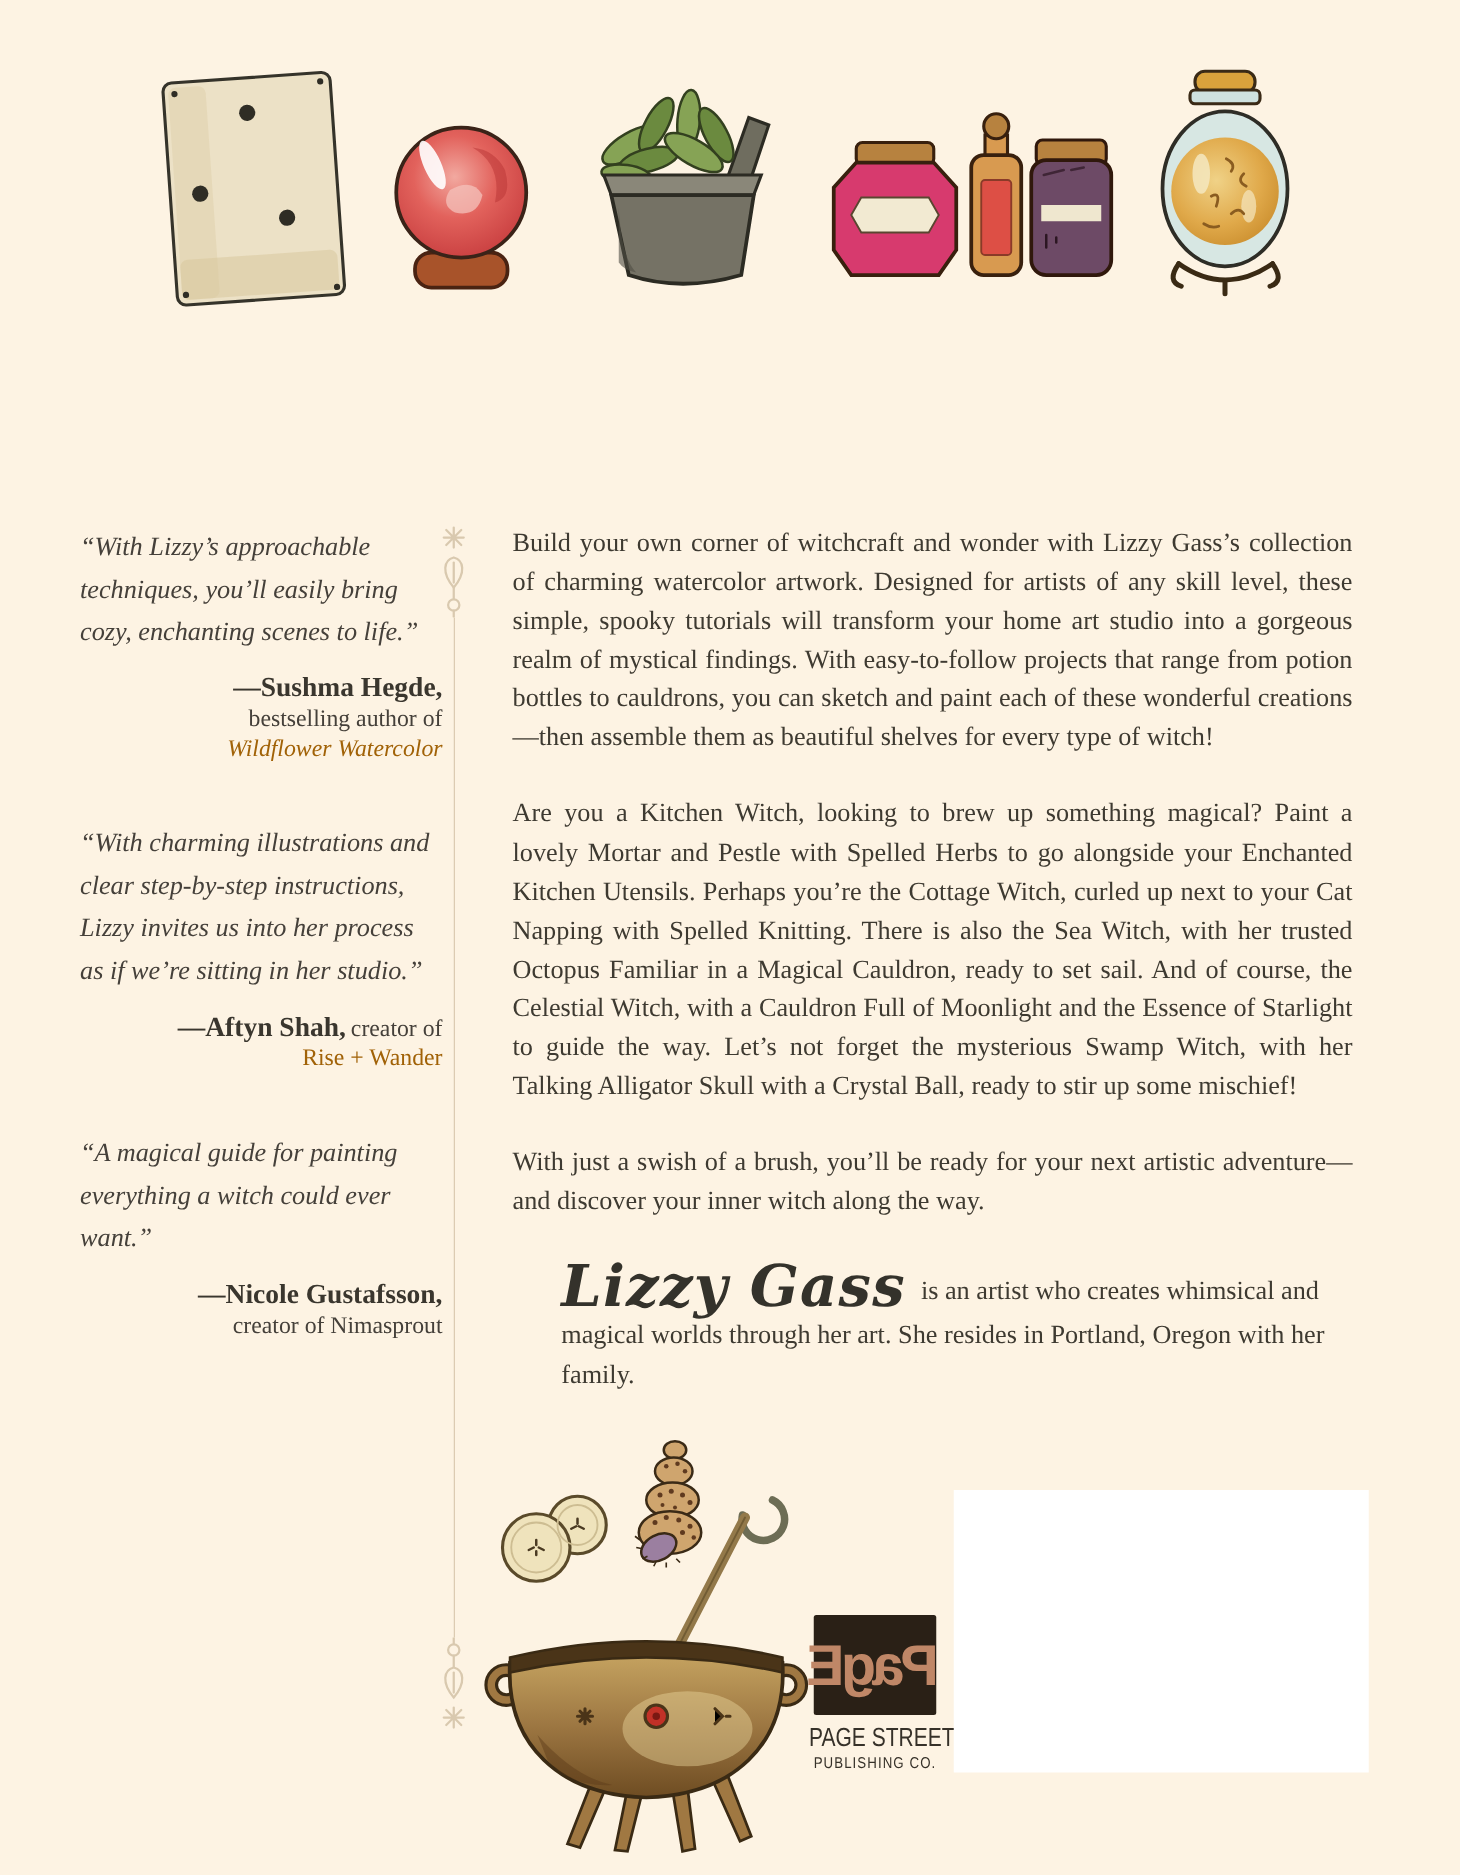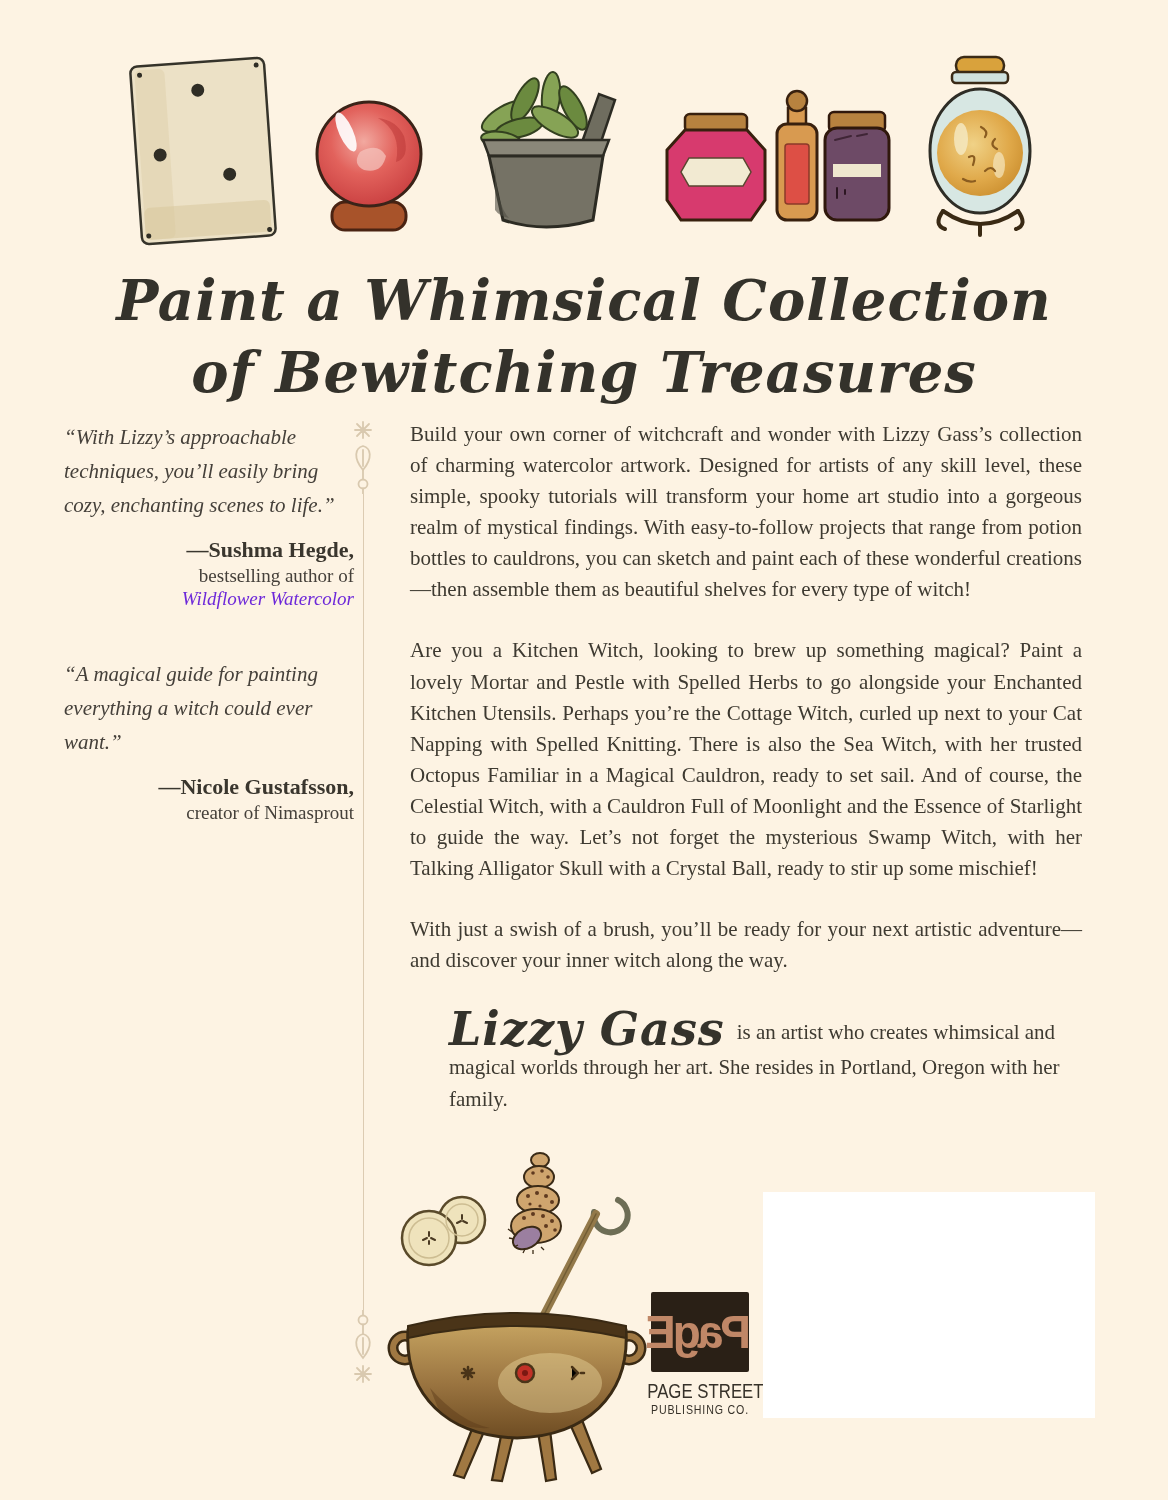--- a/index.html
+++ b/index.html
@@ -16,21 +16,21 @@
   .title{position:absolute;top:226px;left:0;right:0;text-align:center;
          font:italic 700 56px/1.3 "DejaVu Serif",serif;color:#34322b;letter-spacing:1px;}
 
   
   .quotes-col{position:absolute;left:62px;top:420px;width:298px;}
   .quote-block{margin-bottom:46px;}
   .quote-text{font:italic 400 21px/1.62 "Liberation Serif",serif;color:#45403a;margin:0 16px 14px 2px;}
   .attr{ text-align:right;padding-right:6px;line-height:1.3;}
   .attr-name{font:700 22px/1.25 "Liberation Serif",serif;color:#3a362e;}
   .attr-role{font:400 19px/1.25 "Liberation Serif",serif;color:#45403a;text-align:center;}
-  .attr-work{font:italic 400 19px/1.25 "Liberation Serif",serif;color:#6d28d9;}
+  .attr-work{font:italic 400 19px/1.25 "Liberation Serif",serif;color:#a16207;}
   .attr-work.upright{font-style:normal;}
 
   
   .divider{position:absolute;left:350px;top:420px;height:964px;width:26px;
            display:flex;flex-direction:column;align-items:center;}
   .divider .line{width:1px;flex:1;background:#dccbb2;}
 
   
   .main-col{position:absolute;left:410px;top:419px;width:688px;}
   .main-col p{font:400 21px/1.48 "Liberation Serif",serif;color:#3e3a31;
@@ -165,36 +165,40 @@
       <g stroke="#8a5c20" stroke-width="2.2" fill="none" stroke-linecap="round">
         <path d="M58,74 q8,4 4,10"></path>
           <path d="M72,86 q-6,6 2,10"></path>
           <path d="M46,104 q8,-4 4,8"></path>
         <path d="M62,118 q6,-6 10,0"></path>
           <path d="M40,126 q6,4 12,2"></path>
       </g>
     </svg>
   </div>
 
-  <h1 class="title">
-    <span>Paint a Whimsical Collection</span><br>
-    <span>of Bewitching Treasures</span>
-  </h1>
 
   <aside class="quotes-col">
 
     <div class="quote-block">
       <p class="quote-text">“With Lizzy’s approachable techniques, you’ll easily bring cozy, enchanting scenes to life.”</p>
       <div class="attr">
         <span class="attr-name">—Sushma Hegde,</span><br>
         <span class="attr-role">bestselling author of</span><br>
         <span class="attr-work">Wildflower Watercolor</span>
       </div>
     </div>
 
+    <div class="quote-block">
+      <p class="quote-text">“With charming illustrations and clear step-by-step instructions, Lizzy invites us into her process as if we’re sitting in her studio.”</p>
+      <div class="attr">
+        <span class="attr-name">—Aftyn Shah,</span>
+        <span class="attr-role"> creator of</span><br>
+        <span class="attr-work upright">Rise + Wander</span>
+      </div>
+    </div>
 
 
     <div class="quote-block">
       <p class="quote-text">“A magical guide for painting everything a witch could ever want.”</p>
       <div class="attr">
         <span class="attr-name">—Nicole Gustafsson,</span><br>
         <span class="attr-role">creator of Nimasprout</span>
       </div>
     </div>
   </aside>

